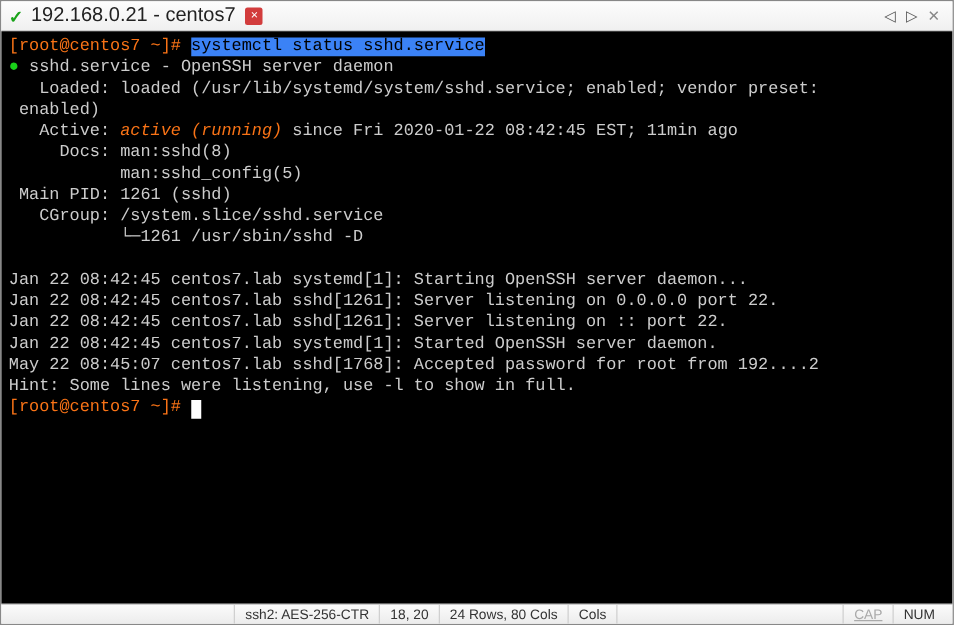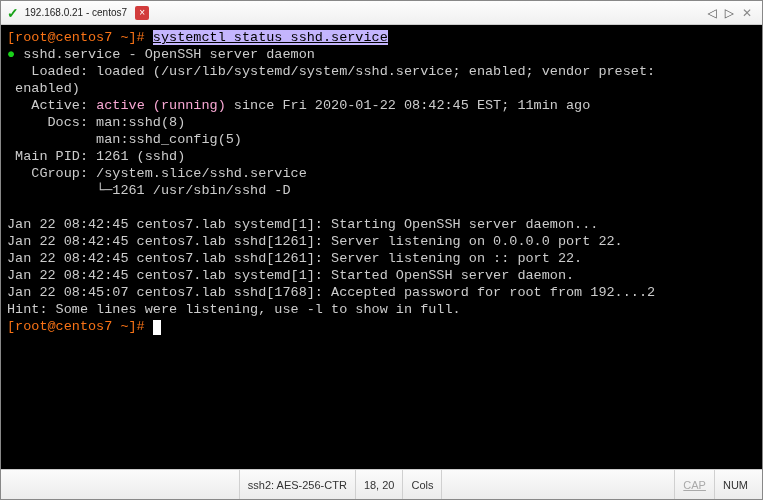--- a/index.html
+++ b/index.html
@@ -24,21 +24,21 @@
     height: 24px;
   }
   .titlebar .check {
     color: #19a319;
     font-size: 14px;
     margin-right: 6px;
     font-weight: bold;
   }
   .titlebar .title {
     flex: 0 0 auto;
-    font-size: 10px;
+    font-size: 16px;
     color: #222;
   }
   .titlebar .close {
     width: 14px; height: 14px;
     background: #d23c3c;
     color: #fff;
     font-size: 10px;
     line-height: 14px;
     text-align: center;
     margin-left: 8px;
@@ -58,36 +58,36 @@
     background: #000;
     color: #ccc;
     font-family: "Consolas", "Courier New", monospace;
     font-size: 13.5px;
     line-height: 17px;
     padding: 4px 6px;
     overflow: hidden;
     white-space: pre;
   }
   .prompt { color: #f97316; }
-  .hl { background: #c4b5fd; color: #000; text-decoration: underline; }
-  .green { color: #f9a8d4; }
+  .hl { background: #3b82f6; color: #000; }
+  .green { color: #f97316; font-style: italic; }
   .dot { color: #19d119; }
   .cursor {
     display: inline-block;
     width: 8px; height: 15px;
     background: #fff;
     vertical-align: text-bottom;
     margin-bottom: -1px;
   }
   .statusbar {
     display: flex;
     align-items: center;
     background: linear-gradient(to bottom, #fbfbfb, #ececec);
     border-top: 1px solid #ccc;
-    height: 30px;
+    height: 16px;
     padding: 0 6px;
     font-size: 11px;
     color: #333;
   }
   .statusbar > div {
     padding: 0 8px;
     border-right: 1px solid #d0d0d0;
     height: 100%;
     display: flex;
     align-items: center;
@@ -117,26 +117,27 @@
 <span>     Docs: man:sshd(8)</span>
 <span>           man:sshd_config(5)</span>
 <span> Main PID: 1261 (sshd)</span>
 <span>   CGroup: /system.slice/sshd.service</span>
 <span>           └─1261 /usr/sbin/sshd -D</span>
 
 <span>Jan 22 08:42:45 centos7.lab systemd[1]: Starting OpenSSH server daemon...</span>
 <span>Jan 22 08:42:45 centos7.lab sshd[1261]: Server listening on 0.0.0.0 port 22.</span>
 <span>Jan 22 08:42:45 centos7.lab sshd[1261]: Server listening on :: port 22.</span>
 <span>Jan 22 08:42:45 centos7.lab systemd[1]: Started OpenSSH server daemon.</span>
-<span>Jan 22 08:45:07 centos7.lab sshd[1768]: Accepted password for root from 192....2</span>
+<span>May 22 08:45:07 centos7.lab sshd[1768]: Accepted password for root from 192....2</span>
 <span>Hint: Some lines were listening, use -l to show in full.</span>
 <span class="prompt">[root@centos7 ~]# </span><span class="cursor"></span>
 </div>
 
 <div class="statusbar">
   <div class="filler"></div>
   <div>ssh2: AES-256-CTR</div>
   <div>18, 20</div>
+  <div>24 Rows, 80 Cols</div>
   <div>Cols</div>
   <div class="filler"></div>
   <div class="cap">CAP</div>
   <div>NUM</div>
 </div>
 
 </body></html>

